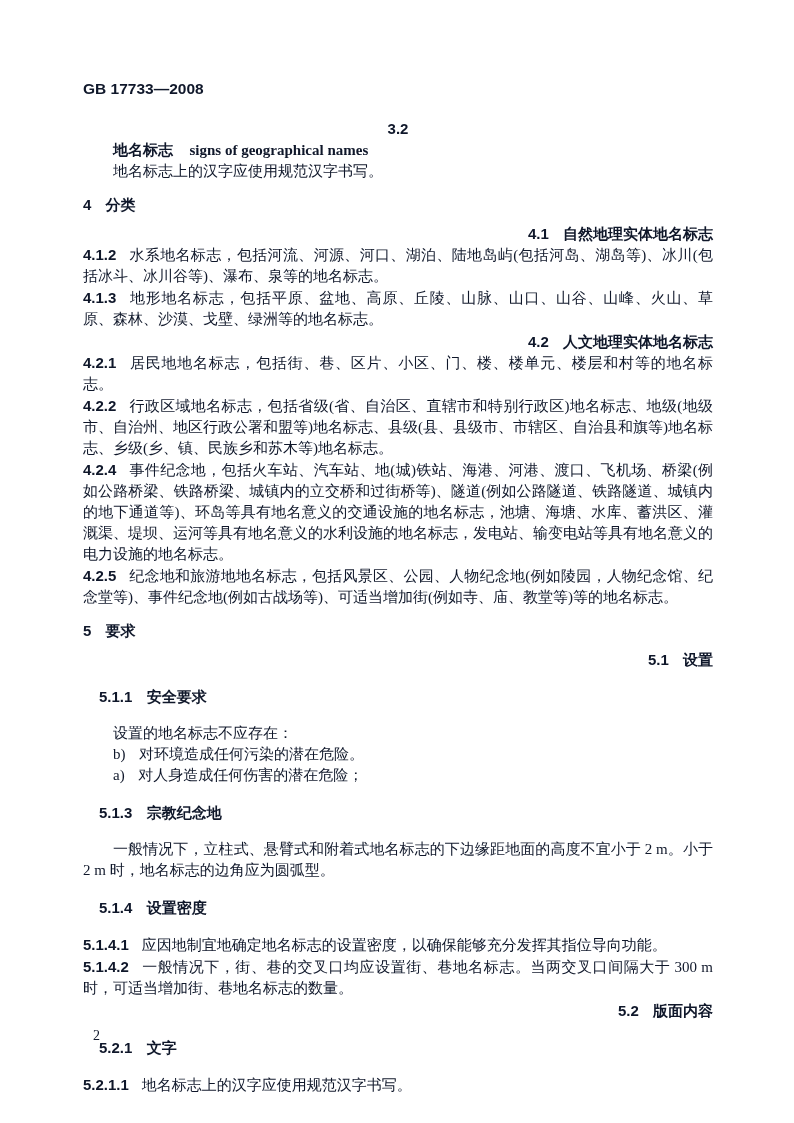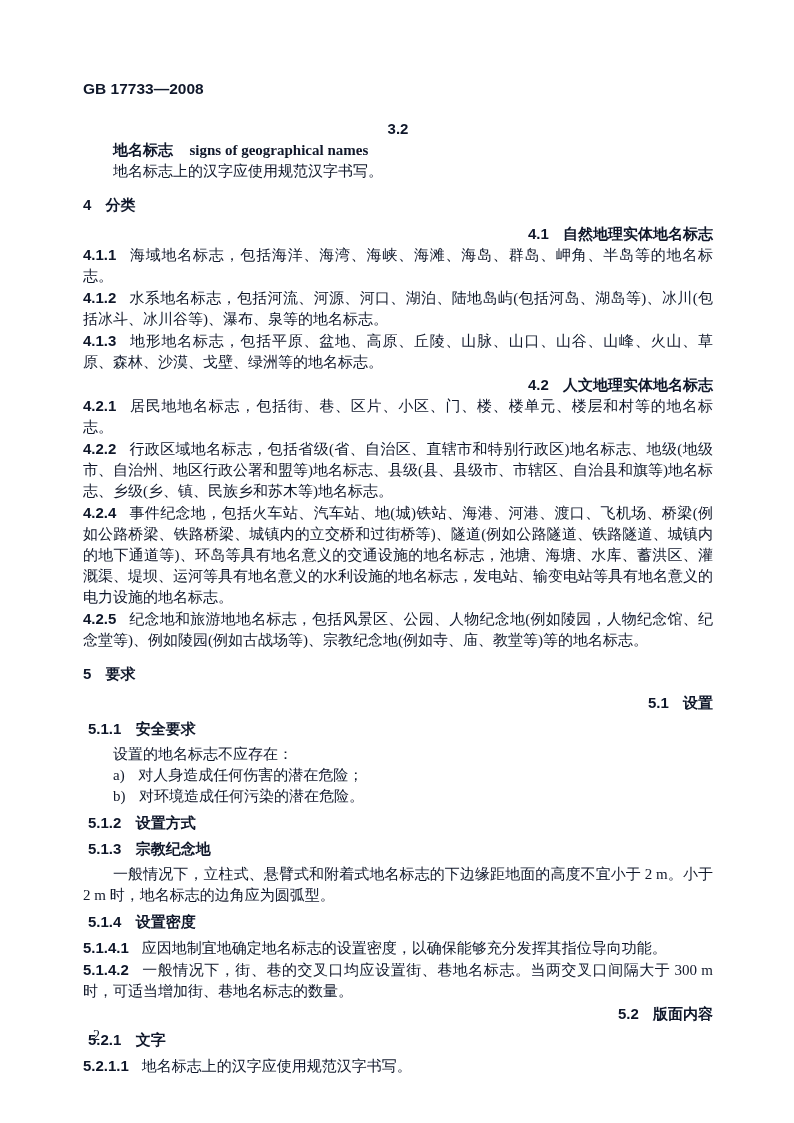--- a/index.html
+++ b/index.html
@@ -35,21 +35,21 @@
   .term { text-indent:2em; font-weight:bold; text-align:left; }
   .term .zh { font-family:"Liberation Sans","DejaVu Sans",sans-serif; margin-right:1.1em; }
   .term .en { font-family:"Liberation Serif","DejaVu Serif",serif; }
   .indent { text-indent:2em; }
   h2.chapter, h3.section, h4.sub {
     font-size:15px;
     line-height:21px;
     font-weight:bold;
     font-family:"Liberation Sans","DejaVu Sans",sans-serif;
     text-align:left;
-    margin:5px;
+    margin:16px;
   }
   h2.chapter { margin:12px 0 8px 0; }
   h3.section { margin:1px 0 0 0;text-align:right; }
   h2 .num, h3 .num, h4 .num { margin-right:0.95em; }
   .clause .num {
     font-weight:bold;
     font-family:"Liberation Sans","DejaVu Sans",sans-serif;
     margin-right:0.85em;
   }
   .list { text-indent:2em; text-align:left; }
@@ -78,23 +78,20 @@
     <p class="indent">地名标志上的汉字应使用规范汉字书写。</p>
 
     <h2 class="chapter">
       <span class="num">4</span><span>分类</span>
     </h2>
 
     <h3 class="section">
       <span class="num">4.1</span><span>自然地理实体地名标志</span>
     </h3>
 
-    <p class="clause">
-      <span class="num">4.1.1</span><span>海域地名标志，包括海洋、海湾、海峡、海滩、海岛、群岛、岬角、半岛等的地名标志。</span>
-    </p>
 
     <p class="clause">
       <span class="num">4.1.2</span><span>水系地名标志，包括河流、河源、河口、湖泊、陆地岛屿(包括河岛、湖岛等)、冰川(包括冰斗、冰川谷等)、瀑布、泉等的地名标志。</span>
     </p>
 
     <p class="clause">
       <span class="num">4.1.3</span><span>地形地名标志，包括平原、盆地、高原、丘陵、山脉、山口、山谷、山峰、火山、草原、森林、沙漠、戈壁、绿洲等的地名标志。</span>
     </p>
 
     <h3 class="section">
@@ -108,48 +105,45 @@
     <p class="clause">
       <span class="num">4.2.2</span><span>行政区域地名标志，包括省级(省、自治区、直辖市和特别行政区)地名标志、地级(地级市、自治州、地区行政公署和盟等)地名标志、县级(县、县级市、市辖区、自治县和旗等)地名标志、乡级(乡、镇、民族乡和苏木等)地名标志。</span>
     </p>
 
 
     <p class="clause">
       <span class="num">4.2.4</span><span>事件纪念地，包括火车站、汽车站、地(城)铁站、海港、河港、渡口、飞机场、桥梁(例如公路桥梁、铁路桥梁、城镇内的立交桥和过街桥等)、隧道(例如公路隧道、铁路隧道、城镇内的地下通道等)、环岛等具有地名意义的交通设施的地名标志，池塘、海塘、水库、蓄洪区、灌溉渠、堤坝、运河等具有地名意义的水利设施的地名标志，发电站、输变电站等具有地名意义的电力设施的地名标志。</span>
     </p>
 
     <p class="clause">
-      <span class="num">4.2.5</span><span>纪念地和旅游地地名标志，包括风景区、公园、人物纪念地(例如陵园，人物纪念馆、纪念堂等)、例如陵园(例如古战场等)、宗教纪念地(例如寺、庙、教堂等)等的地名标志。</span>
+      <span class="num">4.2.5</span><span>纪念地和旅游地地名标志，包括风景区、公园、人物纪念地(例如陵园，人物纪念馆、纪念堂等)、事件纪念地(例如古战场等)、可适当增加街(例如寺、庙、教堂等)等的地名标志。</span>
     </p>
 
     <h2 class="chapter">
       <span class="num">5</span><span>要求</span>
     </h2>
 
     <h3 class="section">
       <span class="num">5.1</span><span>设置</span>
     </h3>
 
     <h4 class="sub">
       <span class="num">5.1.1</span><span>安全要求</span>
     </h4>
 
     <p class="indent">设置的地名标志不应存在：</p>
 
     <p class="list">
+      <span class="marker">b)</span><span>对环境造成任何污染的潜在危险。</span>
+    </p>
+
+    <p class="list">
       <span class="marker">a)</span><span>对人身造成任何伤害的潜在危险；</span>
     </p>
 
-    <p class="list">
-      <span class="marker">b)</span><span>对环境造成任何污染的潜在危险。</span>
-    </p>
-
-    <h4 class="sub">
-      <span class="num">5.1.2</span><span>设置方式</span>
-    </h4>
 
 
     <h4 class="sub">
       <span class="num">5.1.3</span><span>宗教纪念地</span>
     </h4>
 
     <p class="indent">一般情况下，立柱式、悬臂式和附着式地名标志的下边缘距地面的高度不宜小于 2 m。小于 2 m 时，地名标志的边角应为圆弧型。</p>
 
     <h4 class="sub">
       <span class="num">5.1.4</span><span>设置密度</span>

